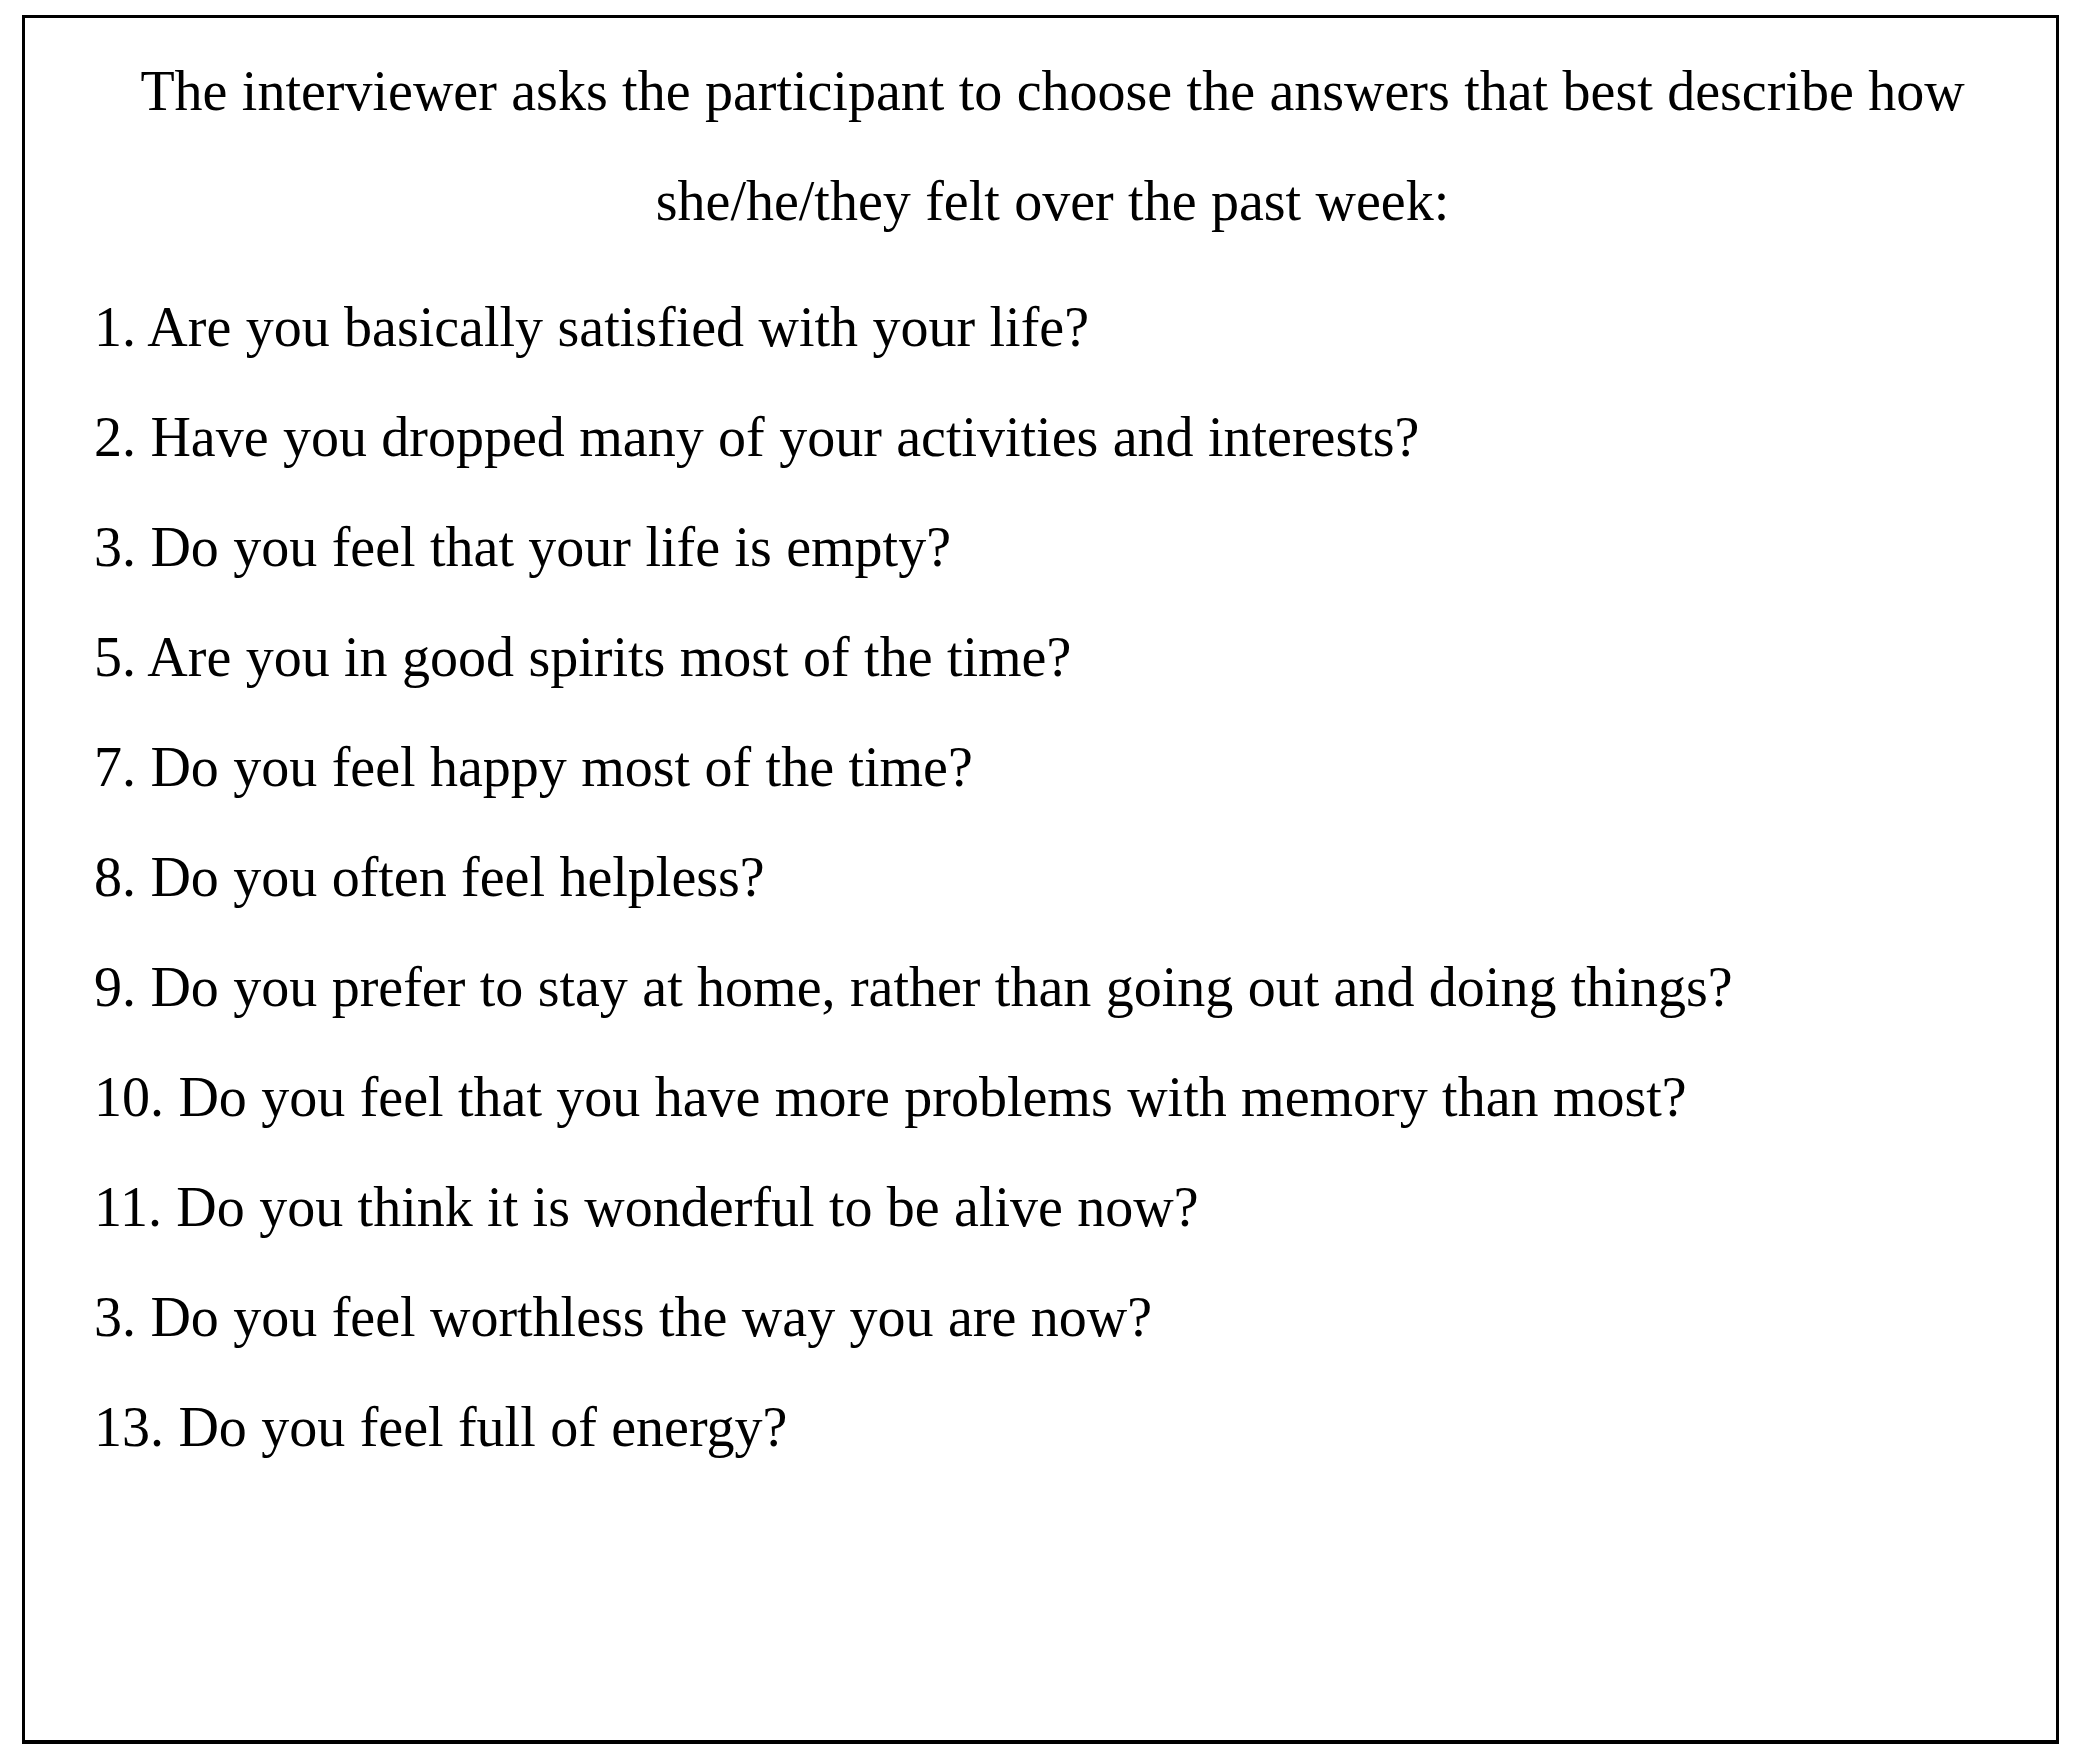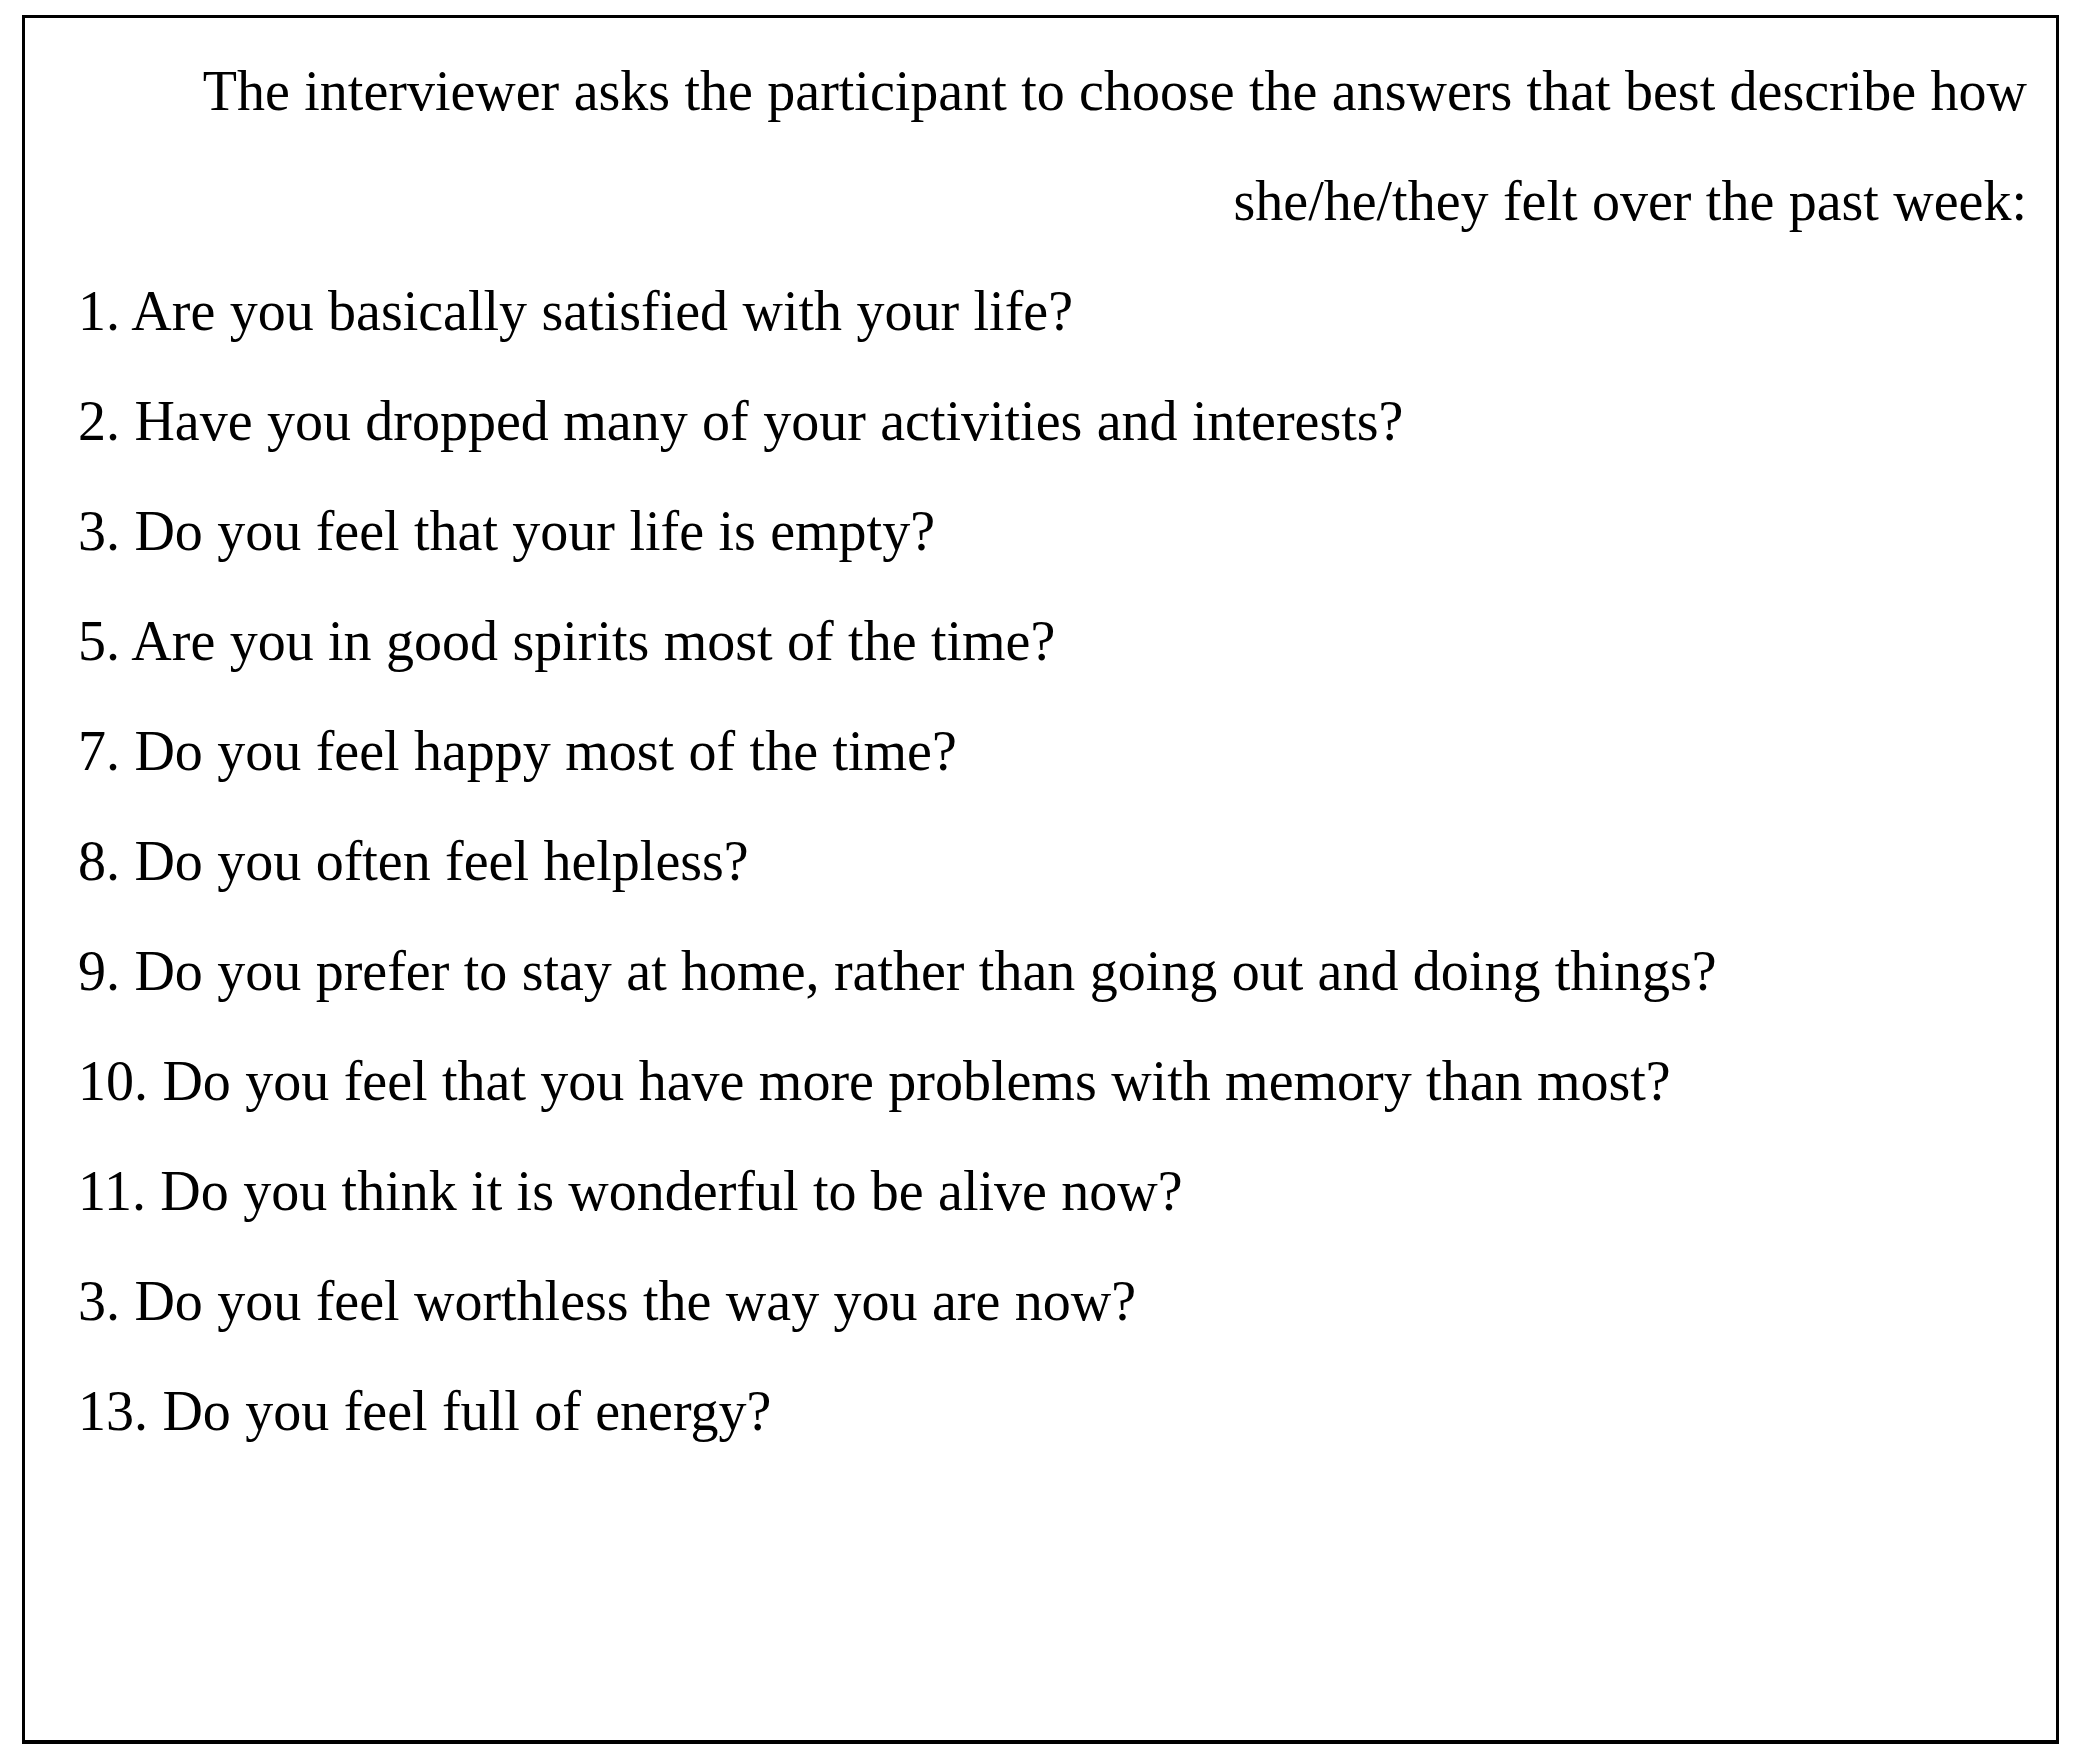--- a/index.html
+++ b/index.html
@@ -37,27 +37,27 @@
     width: 1949px;
     font-size: 56px;
     line-height: 110px;
     letter-spacing: 0px;
     word-spacing: 0.4px;
   }
 
   .intro-paragraph {
     margin: 0;
     padding: 0;
-    text-align: right;
+    text-align: center;
     white-space: normal;
   }
 
   ol.question-list {
     list-style: none;
-    margin: 0;
+    margin: 16px;
     padding: 0;
   }
 
   ol.question-list li {
     margin: 0;
     padding: 0;
     display: block;
     white-space: nowrap;
   }
 

